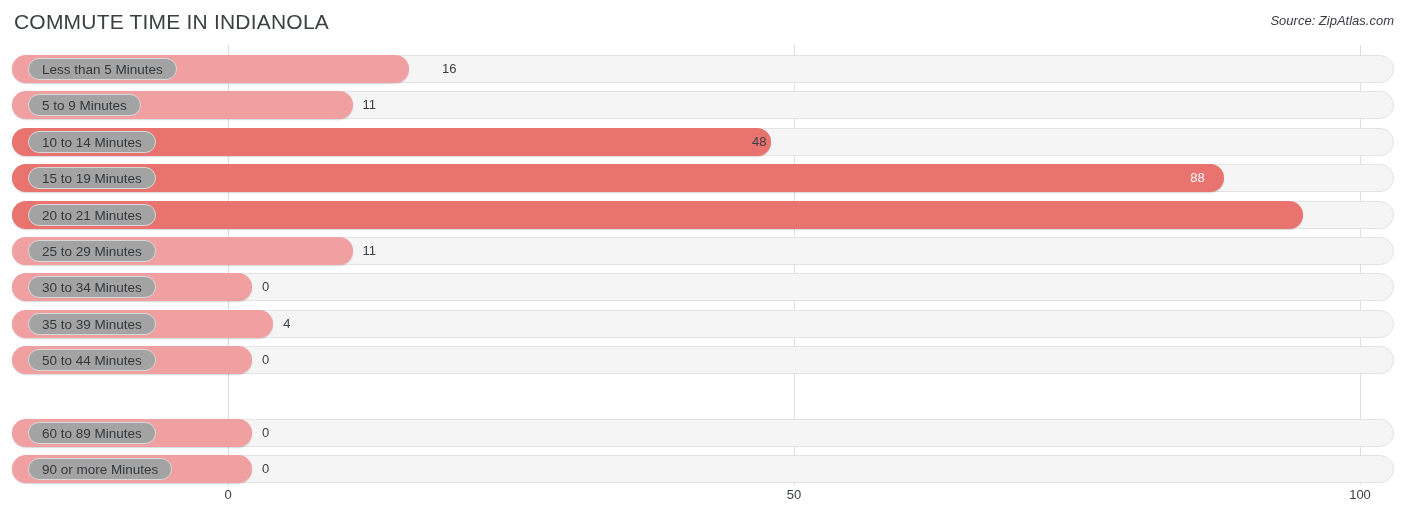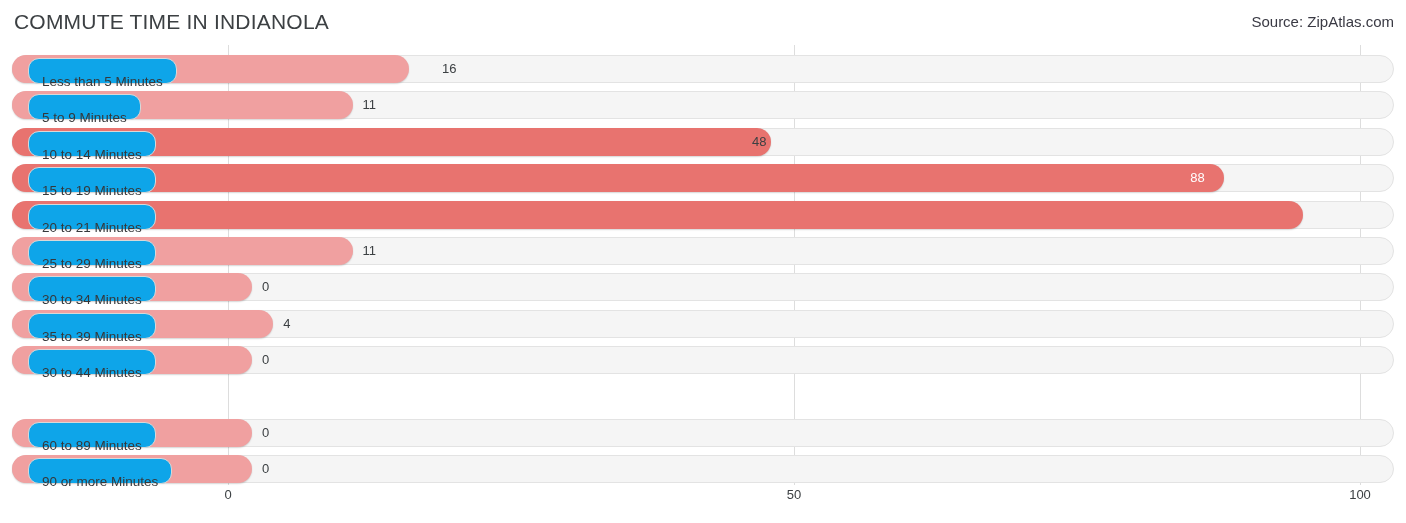--- a/index.html
+++ b/index.html
@@ -29,21 +29,22 @@
     font-size: 21px;
     letter-spacing: 0.2px;
     color: #3c4043;
     font-weight: 400;
     white-space: nowrap;
   }
   .source-note {
     position: absolute;
     right: 12px;
     top: 13px;
-    font-size: 15px;
+    font-size: 13px;
+    font-style: italic;
     color: #3a3a44;
     white-space: nowrap;
   }
 
   
   .plot {
     position: absolute;
     left: 0;
     top: 45px;
     width: 1406px;
@@ -101,22 +102,22 @@
     box-shadow: 0 1px 1.5px rgba(0,0,0,0.16);
   }
 
   
   .label-pill {
     position: absolute;
     left: 16px;
     top: 3px;
     height: 22px;
     line-height: 22px;
-    padding: 12px 13px;
-    background: #0ea5e9;
+    padding: 0 13px;
+    background: #a3a3a3;
     border: 1px solid #d8d8d8;
     border-radius: 11px;
     font-size: 13.5px;
     color: #35383b;
     white-space: nowrap;
     box-sizing: border-box;
   }
 
   
   .value-out {
@@ -215,21 +216,21 @@
       </div>
       <div class="row" style="top: 264.8px;">
         <div class="track"></div>
         <div class="bar" style="width: 261.28px; background: rgb(240, 160, 160);"></div>
         <div class="label-pill">35 to 39 Minutes</div>
         <div class="value-out" style="left: 271.28px;">4</div>
       </div>
       <div class="row" style="top: 301.2px;">
         <div class="track"></div>
         <div class="bar" style="width: 240px; background: rgb(240, 160, 160);"></div>
-        <div class="label-pill">30 to 44 Minutes</div>
+        <div class="label-pill">50 to 44 Minutes</div>
         <div class="value-out" style="left: 250px;">0</div>
       </div>
       <div class="row" style="top: 374px;">
         <div class="track"></div>
         <div class="bar" style="width: 240px; background: rgb(240, 160, 160);"></div>
         <div class="label-pill">60 to 89 Minutes</div>
         <div class="value-out" style="left: 250px;">0</div>
       </div>
       <div class="row" style="top: 410.4px;">
         <div class="track"></div>

